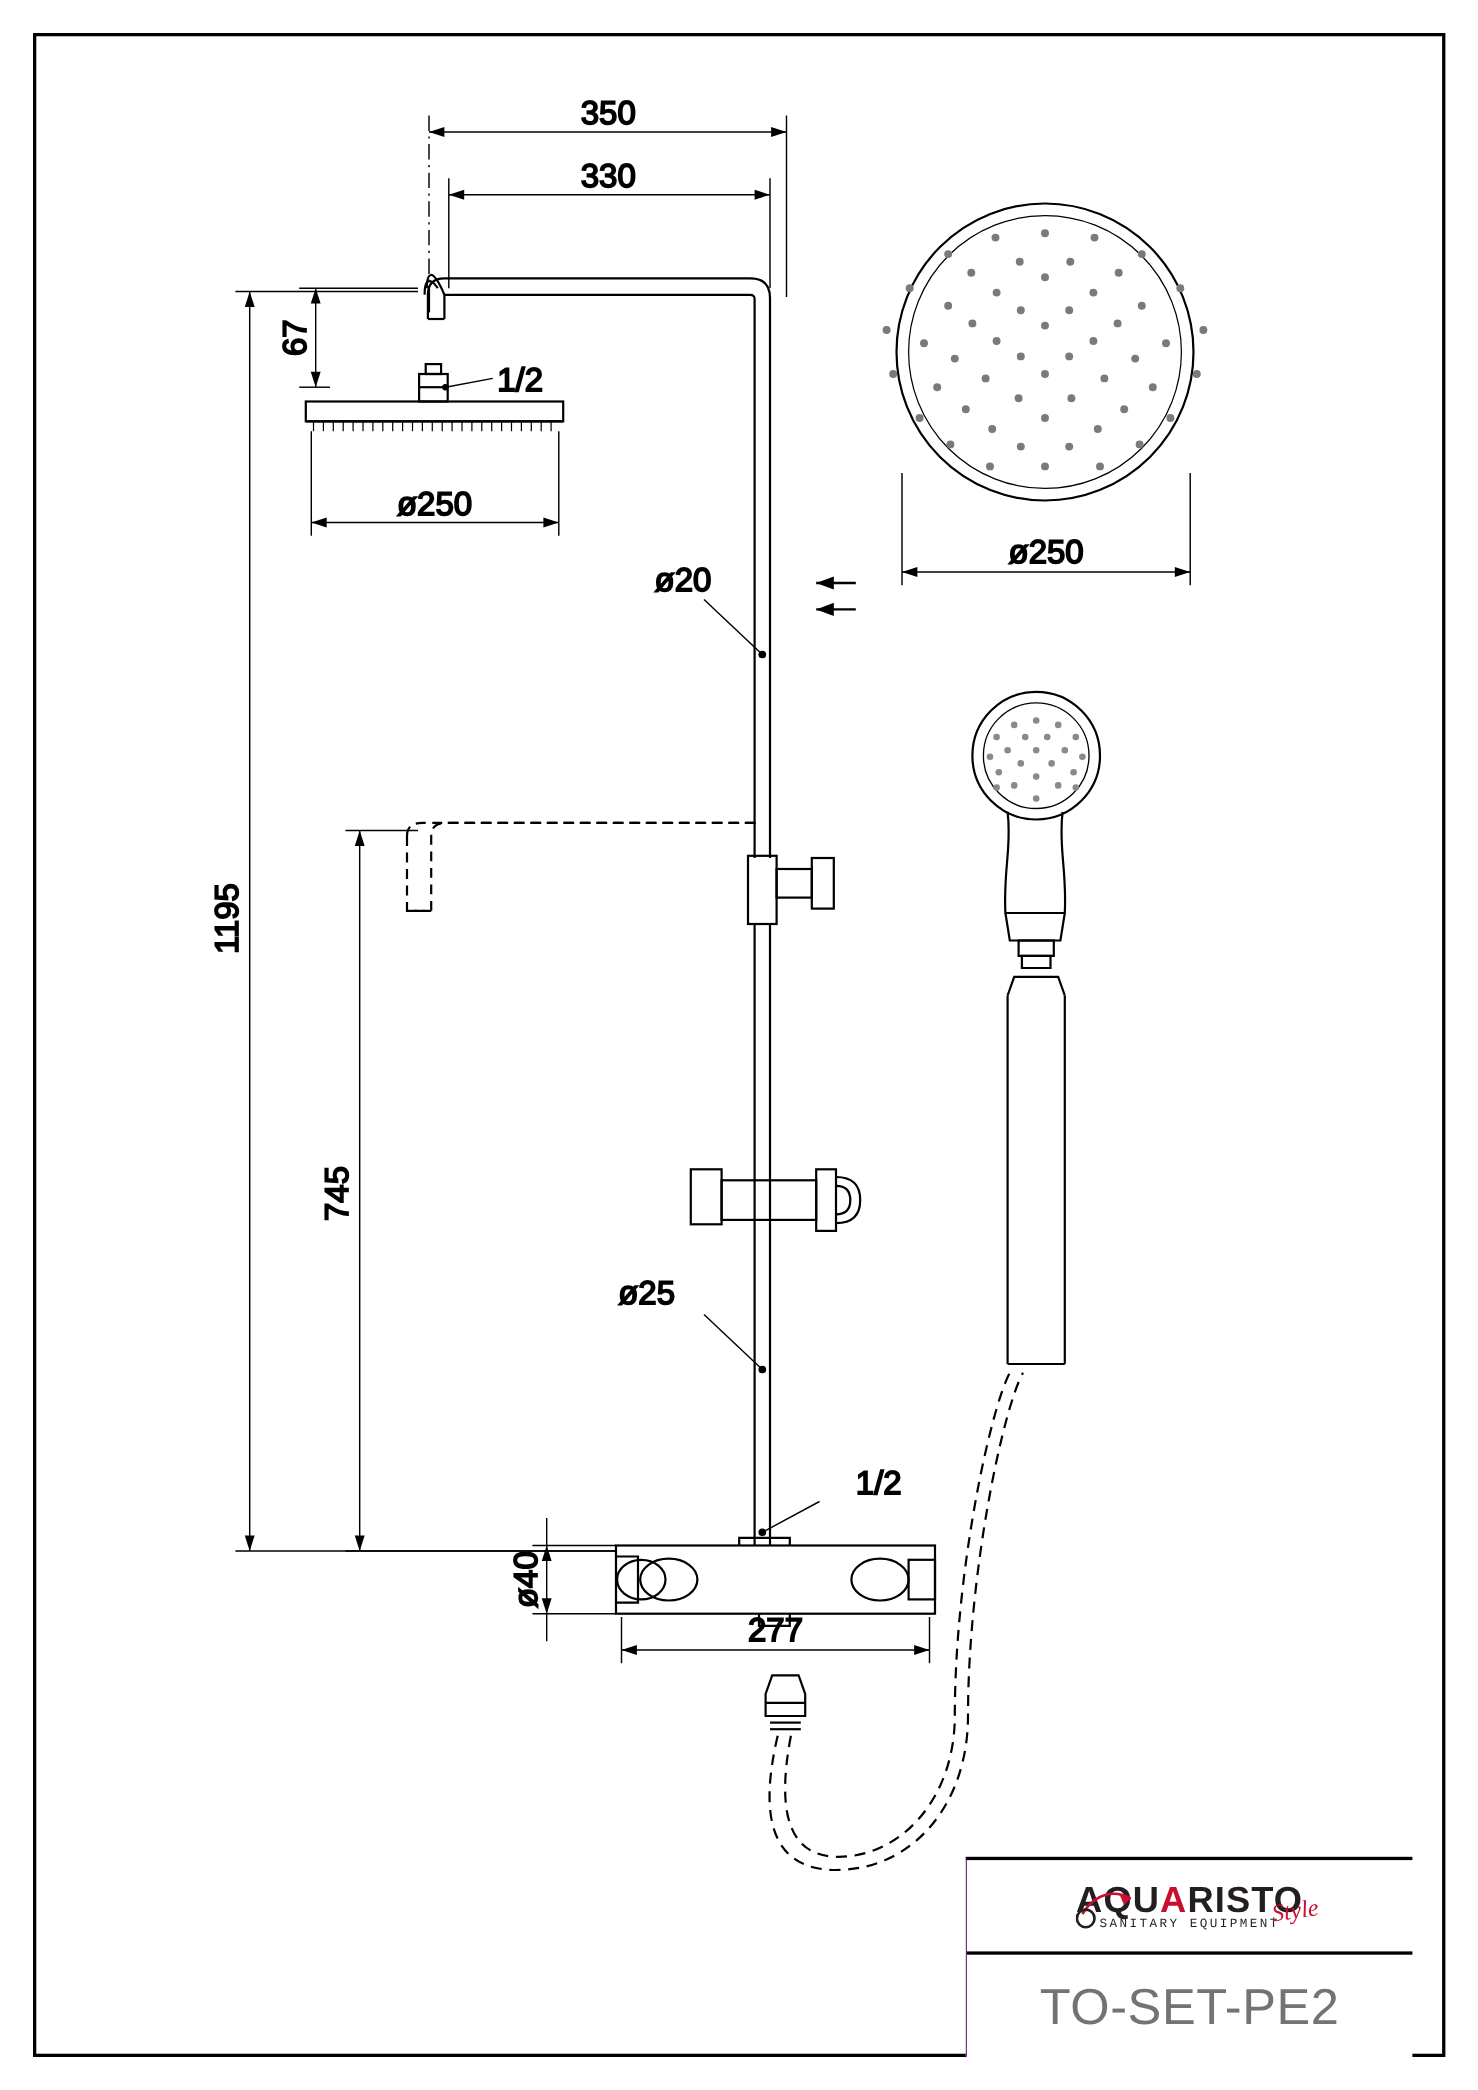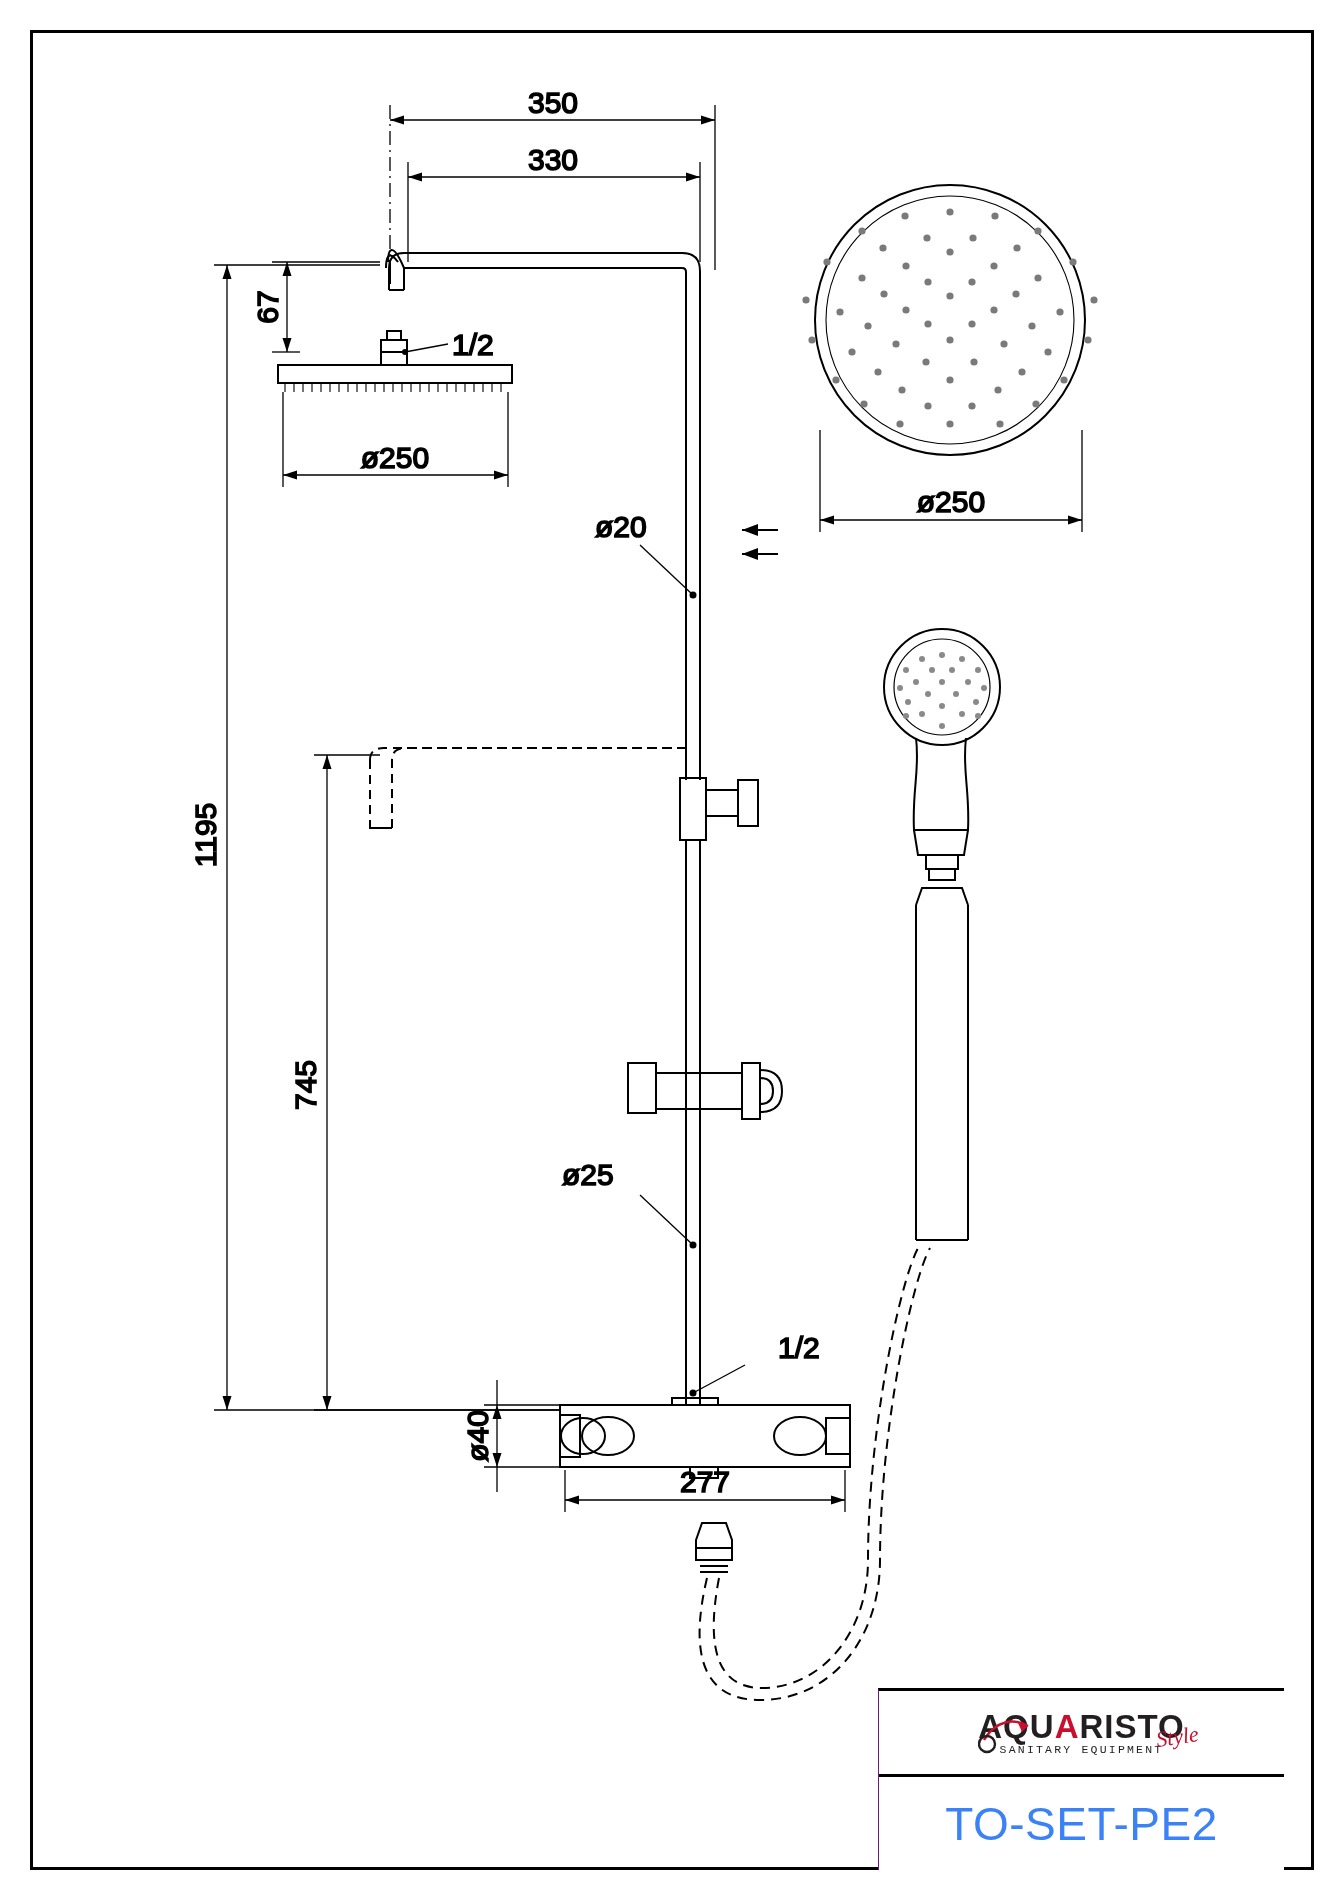--- a/index.html
+++ b/index.html
@@ -11,21 +11,21 @@
   .dim-text-v{font-family:"Liberation Sans",sans-serif;font-size:30px;fill:#000;}
   .titleblock{position:absolute;left:878px;top:1688px;width:406px;height:182px;border-left:1px solid #701a75;border-top:3px solid #000;box-sizing:border-box;background:#fff;}
   .tb-logo{position:absolute;left:0;top:0;width:100%;height:86px;border-bottom:3px solid #000;box-sizing:border-box;display:flex;align-items:center;justify-content:center;}
   .logo-wrap{position:relative;text-align:center;line-height:1;}
   .logo-main{font-family:"Liberation Sans",sans-serif;font-size:33px;font-weight:bold;letter-spacing:1px;color:#231f20;}
   .logo-main .red{color:#c8102e;}
   .logo-sub{font-family:Liberation Mono, monospace;font-size:11.5px;letter-spacing:2.2px;color:#231f20;margin-top:1px;}
   .logo-style{position:absolute;right:-14px;top:16px;font-family:"Liberation Serif",serif;font-style:italic;font-size:22px;color:#c8102e;transform:rotate(-8deg);}
   .logo-swoosh{position:absolute;right:-4px;top:4px;}
   .tb-code{position:absolute;left:0;top:86px;width:100%;height:93px;display:flex;align-items:center;justify-content:center;}
-  .tb-code span{font-family:"Liberation Sans",sans-serif;font-size:46px;color:#3b82f6;letter-spacing:0.5px;}
+  .tb-code span{font-family:"Liberation Sans",sans-serif;font-size:46px;color:#737373;letter-spacing:0.5px;}
 </style>
 </head>
 <body>
 
 <div id="sheet">
   <div class="frame"></div>
 
   <svg width="1344" height="1900" viewBox="0 0 1344 1900">
     <g stroke="#000" fill="none" stroke-width="1.6">
 

